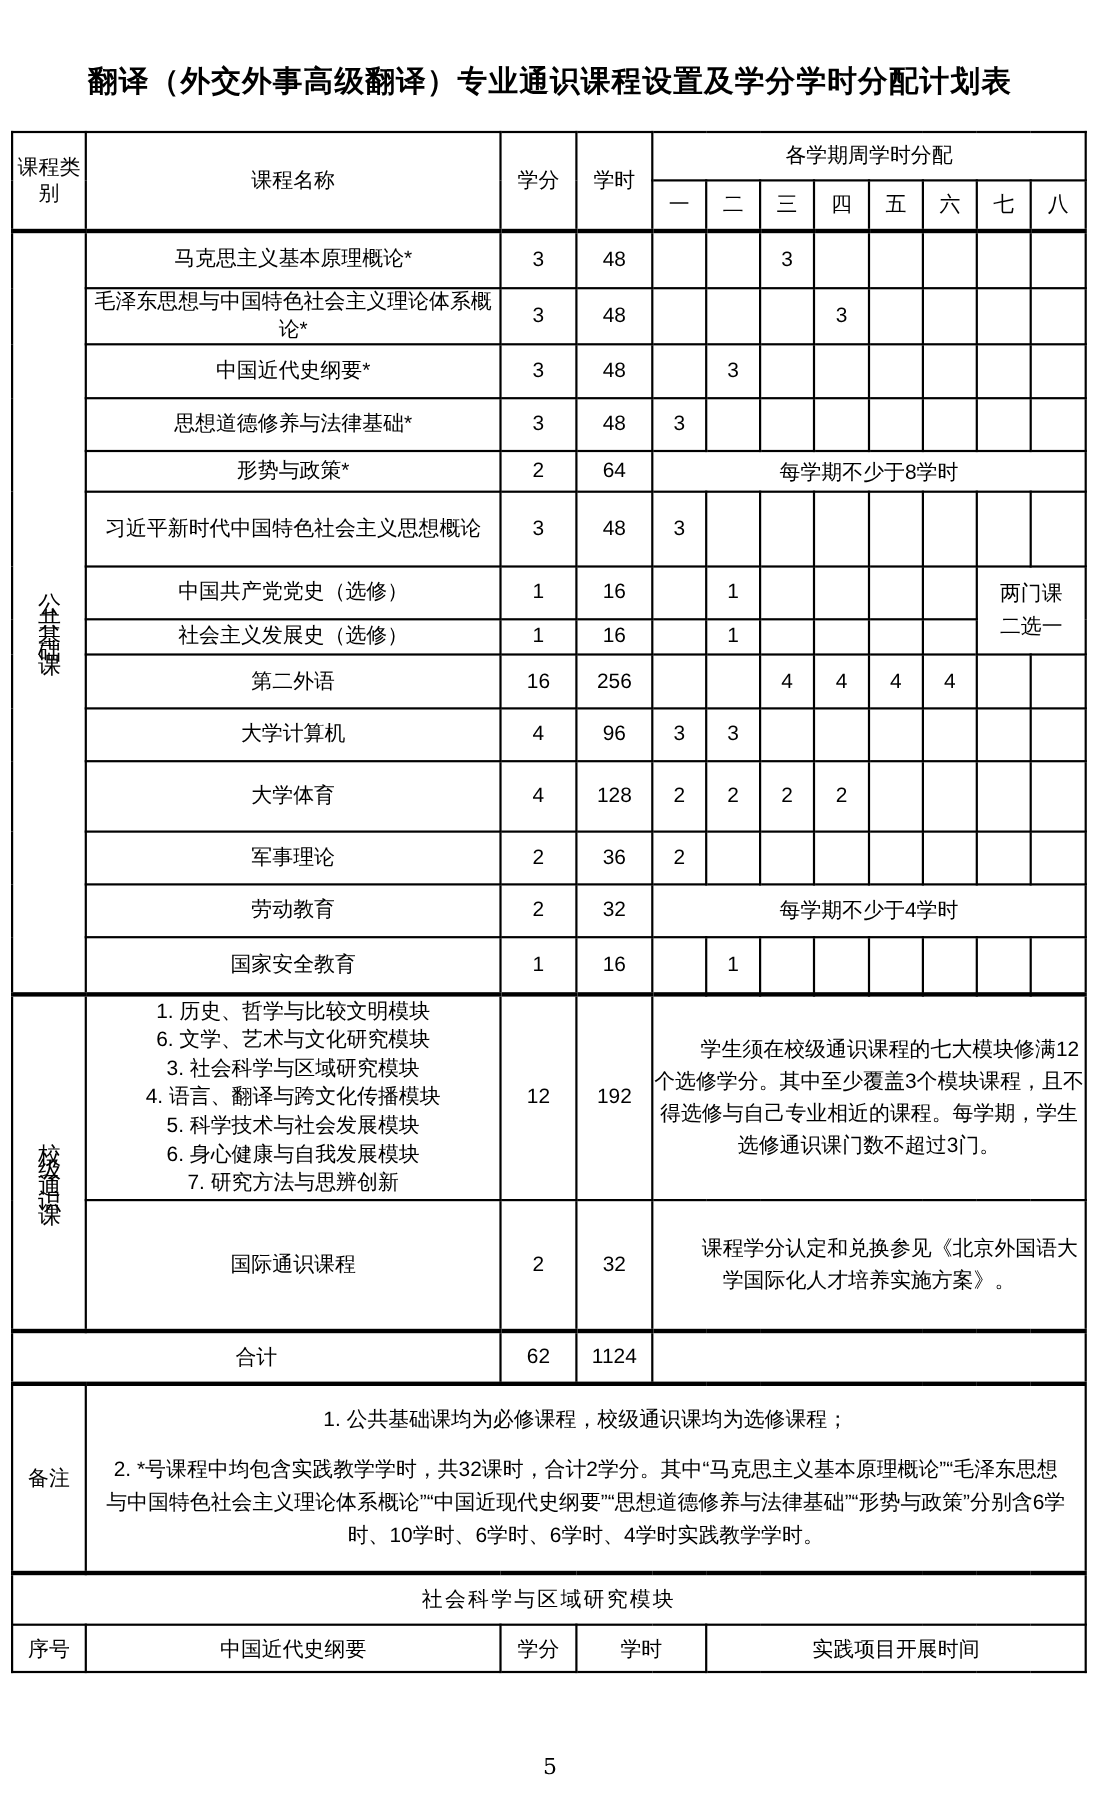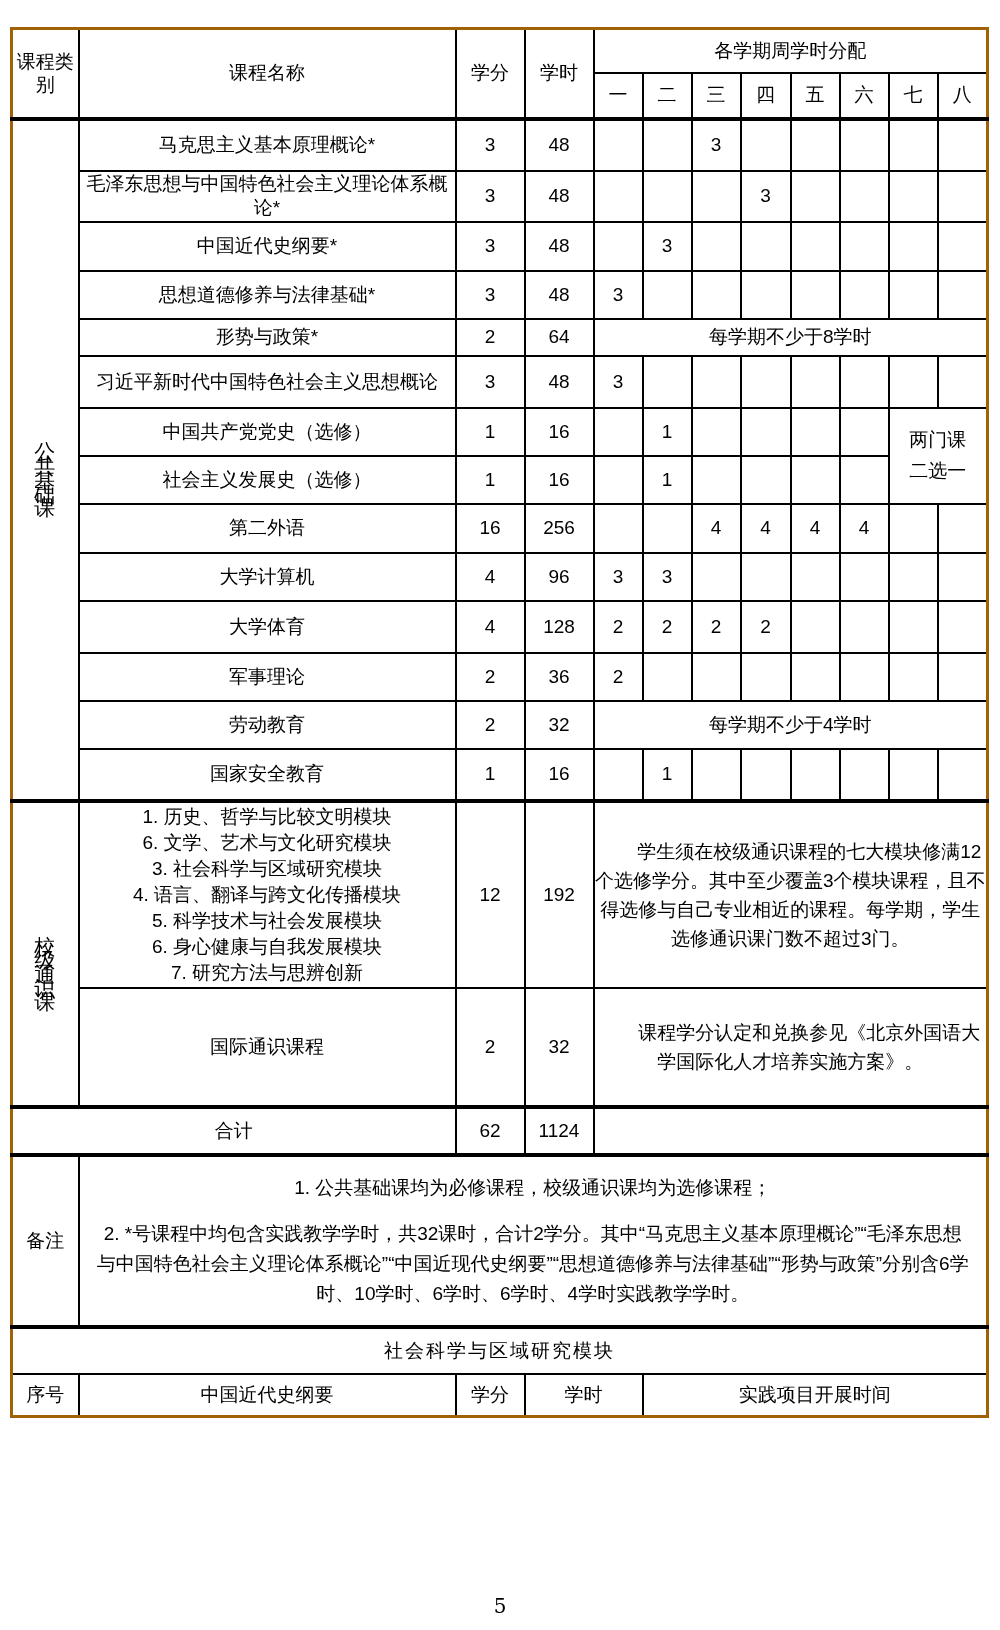--- a/index.html
+++ b/index.html
@@ -14,21 +14,21 @@
     margin:0;padding-top:56px;
     text-align:center;
     font-size:27px;font-weight:bold;
     letter-spacing:1px;
   }
   table.plan{
     border-collapse:collapse;
     table-layout:fixed;
     width:976px;
     margin:27px 0 0 10px;
-    border:3px solid #a16207;
+    border:1px solid #a16207;
   }
   table.plan td,table.plan th{
     border:2px solid #000;
     padding:0;
     font-size:19px;font-weight:normal;
     text-align:center;vertical-align:middle;
     overflow:hidden;
   }
   .hdr{font-size:20px;line-height:1.25;}
   .name{
@@ -75,20 +75,21 @@
     text-align:center;
     font-family:"DejaVu Serif",serif;
     font-size:20px;
   }
 </style>
 </head>
 <body>
 
 <div class="page">
 
+  <h1 class="doc-title">翻译（外交外事高级翻译）专业通识课程设置及学分学时分配计划表</h1>
 
   <table class="plan">
     <colgroup>
       <col style="width:67px">
         <col style="width:377px">
         <col style="width:69px">
         <col style="width:69px">
       <col style="width:49px">
         <col style="width:49px">
         <col style="width:49px">
@@ -172,21 +173,21 @@
       <td class="c"></td>
       <td class="c"></td>
       <td class="c"></td>
     </tr>
     <tr style="height:37px">
       <td class="name">形势与政策*</td>
       <td class="num">2</td>
       <td class="num">64</td>
       <td class="span-note" colspan="8">每学期不少于8学时</td>
     </tr>
-    <tr style="height:52px">
+    <tr style="height:68px">
       <td class="name">习近平新时代中国特色社会主义思想概论</td>
       <td class="num">3</td>
       <td class="num">48</td>
       <td class="c">3</td>
       <td class="c"></td>
       <td class="c"></td>
       <td class="c"></td>
       <td class="c"></td>
       <td class="c"></td>
       <td class="c"></td>
@@ -200,21 +201,21 @@
       <td class="c">1</td>
       <td class="c"></td>
       <td class="c"></td>
       <td class="c"></td>
       <td class="c"></td>
       <td class="elect" colspan="2" rowspan="2">
         <div>两门课</div>
         <div>二选一</div>
       </td>
     </tr>
-    <tr style="height:48px">
+    <tr style="height:32px">
       <td class="name">社会主义发展史（选修）</td>
       <td class="num">1</td>
       <td class="num">16</td>
       <td class="c"></td>
       <td class="c">1</td>
       <td class="c"></td>
       <td class="c"></td>
       <td class="c"></td>
       <td class="c"></td>
     </tr>
@@ -237,21 +238,21 @@
       <td class="num">96</td>
       <td class="c">3</td>
       <td class="c">3</td>
       <td class="c"></td>
       <td class="c"></td>
       <td class="c"></td>
       <td class="c"></td>
       <td class="c"></td>
       <td class="c"></td>
     </tr>
-    <tr style="height:52px">
+    <tr style="height:64px">
       <td class="name">大学体育</td>
       <td class="num">4</td>
       <td class="num">128</td>
       <td class="c">2</td>
       <td class="c">2</td>
       <td class="c">2</td>
       <td class="c">2</td>
       <td class="c"></td>
       <td class="c"></td>
       <td class="c"></td>

